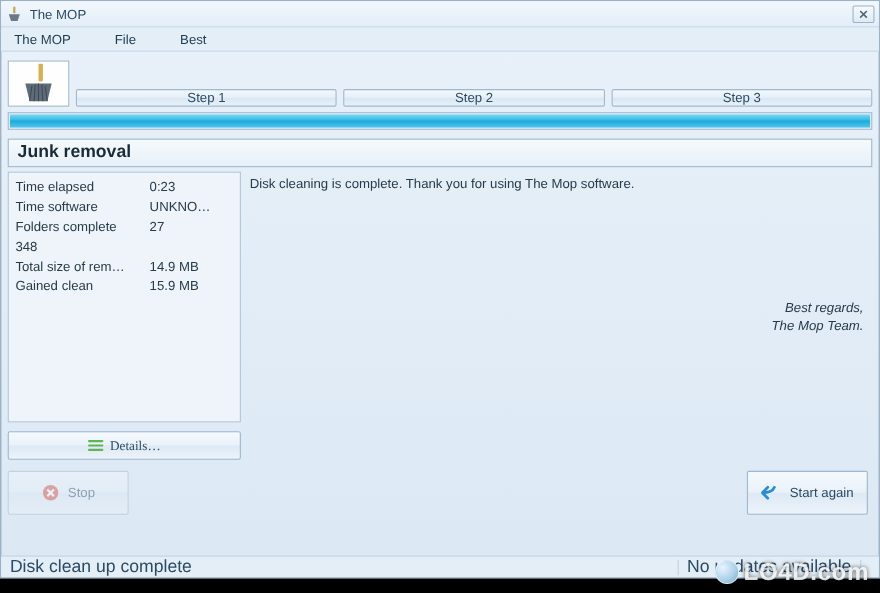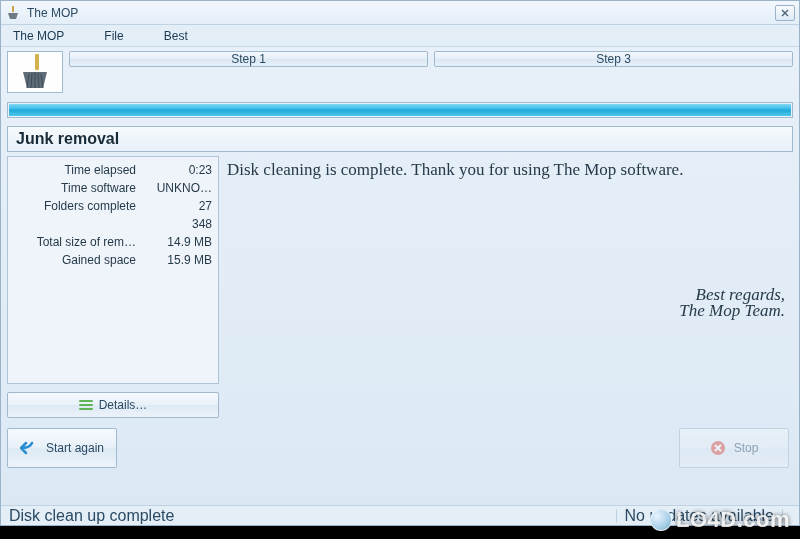--- a/index.html
+++ b/index.html
@@ -53,21 +53,21 @@
     background: #e4eef7;
     border-bottom: 1px solid #c7d9e8;
   }
   .menubar .menu-item { padding: 2px 6px; }
 
   .content { padding: 4px 6px 0 6px; }
 
   .steps-row {
     display: flex;
     gap: 6px;
-    align-items: flex-start;
+    align-items: flex-end;
     height: 46px;
   }
   .step-icon-box {
     width: 56px;
     border: 1px solid #9fb9cf;
     background: #fefefe;
     display: flex; align-items: center; justify-content: center;
   }
   .step-btn {
     flex: 1;
@@ -108,57 +108,55 @@
     display: flex;
     gap: 8px;
     margin-top: 4px;
   }
   .stats-panel {
     width: 212px;
     height: 228px;
     border: 1px solid #afc5d7;
     background: #eef4fa;
     padding: 4px 0;
-    text-align: right;
   }
   .stat-row {
     display: flex;
     padding: 1px 6px;
     color: #263a4a;
     font-size: 12px;
     line-height: 16px;
   }
   .stat-label {
     width: 122px;
     white-space: nowrap;
     overflow: hidden;
     text-overflow: ellipsis;
   }
   .stat-value { flex: 1; white-space: nowrap; overflow: hidden; text-overflow: ellipsis; }
 
   .message-panel {
     flex: 1;
     padding: 4px 8px 0 0;
     color: #263a4a;
-    font-size: 17px;
+    font-size: 12px;
     position: relative;
     height: 228px;
-    font-family: Liberation Serif, serif;
   }
   .regards {
     position: absolute;
     right: 8px;
-    top: 131px;
+    top: 116px;
     text-align: right;
     font-style: italic;
     color: #263a4a;
     line-height: 16px;
   }
 
-  .details-btn-row { margin-top: 8px; }
+  .details-btn-row { margin-top: 8px; font-family: Liberation Serif, serif; }
   .btn {
     height: 26px;
     border: 1px solid #9fb9cf;
     background: linear-gradient(#f5f9fd 0%, #e9f1f9 48%, #dde9f4 52%, #ecf3fa 100%);
     display: inline-flex;
     align-items: center;
     justify-content: center;
     gap: 6px;
     color: #2b4a63;
     font-size: 12px;
@@ -251,20 +249,23 @@
         <svg width="40" height="40" viewBox="0 0 40 40">
           <rect x="20" y="2" width="4" height="16" fill="#d6b24f" rx="1"></rect>
           <path d="M8 20 L32 20 L28 36 L12 36 Z" fill="#5d6c78"></path>
           <path d="M12 36 L14 22 M16 36 L17 21 M20 36 L20 20 M24 36 L23 21 M28 36 L26 22" stroke="#3e4b55" stroke-width="1"></path>
         </svg>
       </div>
       <div class="step-btn">
           <span>Step 1</span>
         </div>
       <div class="step-btn">
+          <span>Step 2</span>
+        </div>
+      <div class="step-btn">
           <span>Step 3</span>
         </div>
     </div>
 
     <div class="progress-wrap">
       <div class="progress-bar"></div>
     </div>
 
     <div class="section-header">Junk removal</div>
 
@@ -283,21 +284,21 @@
             <span class="stat-value">27</span>
           </div>
         <div class="stat-row">
             <span class="stat-value">348</span>
           </div>
         <div class="stat-row">
             <span class="stat-label">Total size of rem…</span>
             <span class="stat-value">14.9 MB</span>
           </div>
         <div class="stat-row">
-            <span class="stat-label">Gained space</span>
+            <span class="stat-label">Gained clean</span>
             <span class="stat-value">15.9 MB</span>
           </div>
       </div>
 
       <div class="message-panel">
         <div>Disk cleaning is complete. Thank you for using The Mop software.</div>
         <div class="regards">
           <div>Best regards,</div>
           <div>The Mop Team.</div>
         </div>
@@ -309,32 +310,32 @@
         <span class="list-icon">
             <span class="l"></span>
             <span class="l"></span>
             <span class="l"></span>
           </span>
         <span>Details…</span>
       </div>
     </div>
 
     <div class="bottom-buttons">
-      <div class="btn btn-start">
-        <svg width="18" height="14" viewBox="0 0 18 14">
-          <path d="M6 2 L1 7 L6 12 M1 7 Q10 7 12 2" fill="none" stroke="#2a8fd0" stroke-width="2.5" stroke-linecap="round" stroke-linejoin="round"></path>
-        </svg>
-        <span>Start again</span>
-      </div>
       <div class="btn btn-stop">
         <svg width="16" height="16" viewBox="0 0 16 16">
           <circle cx="8" cy="8" r="7" fill="#d94b3f"></circle>
           <path d="M5 5 L11 11 M11 5 L5 11" stroke="#fff" stroke-width="2"></path>
         </svg>
         <span>Stop</span>
+      </div>
+      <div class="btn btn-start">
+        <svg width="18" height="14" viewBox="0 0 18 14">
+          <path d="M6 2 L1 7 L6 12 M1 7 Q10 7 12 2" fill="none" stroke="#2a8fd0" stroke-width="2.5" stroke-linecap="round" stroke-linejoin="round"></path>
+        </svg>
+        <span>Start again</span>
       </div>
     </div>
 
   </div>
 
   <div class="statusbar">
     <span>Disk clean up complete</span>
     <span class="filler"></span>
     <span class="sep"></span>
     <span>No updates available</span>

